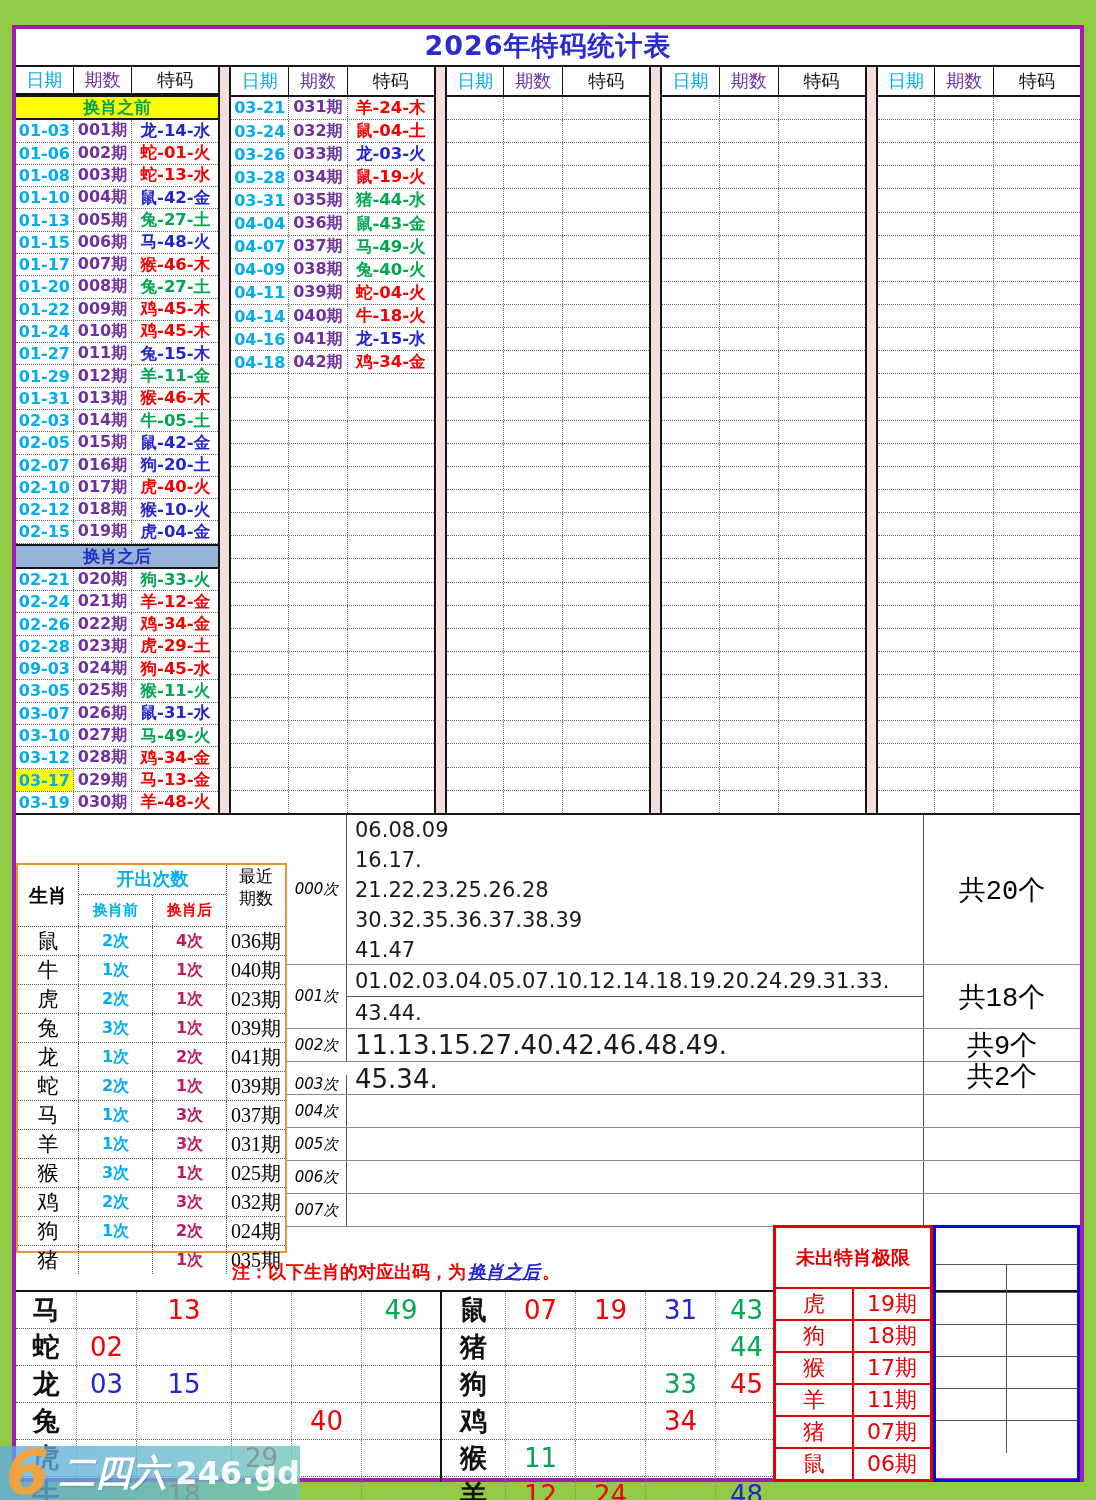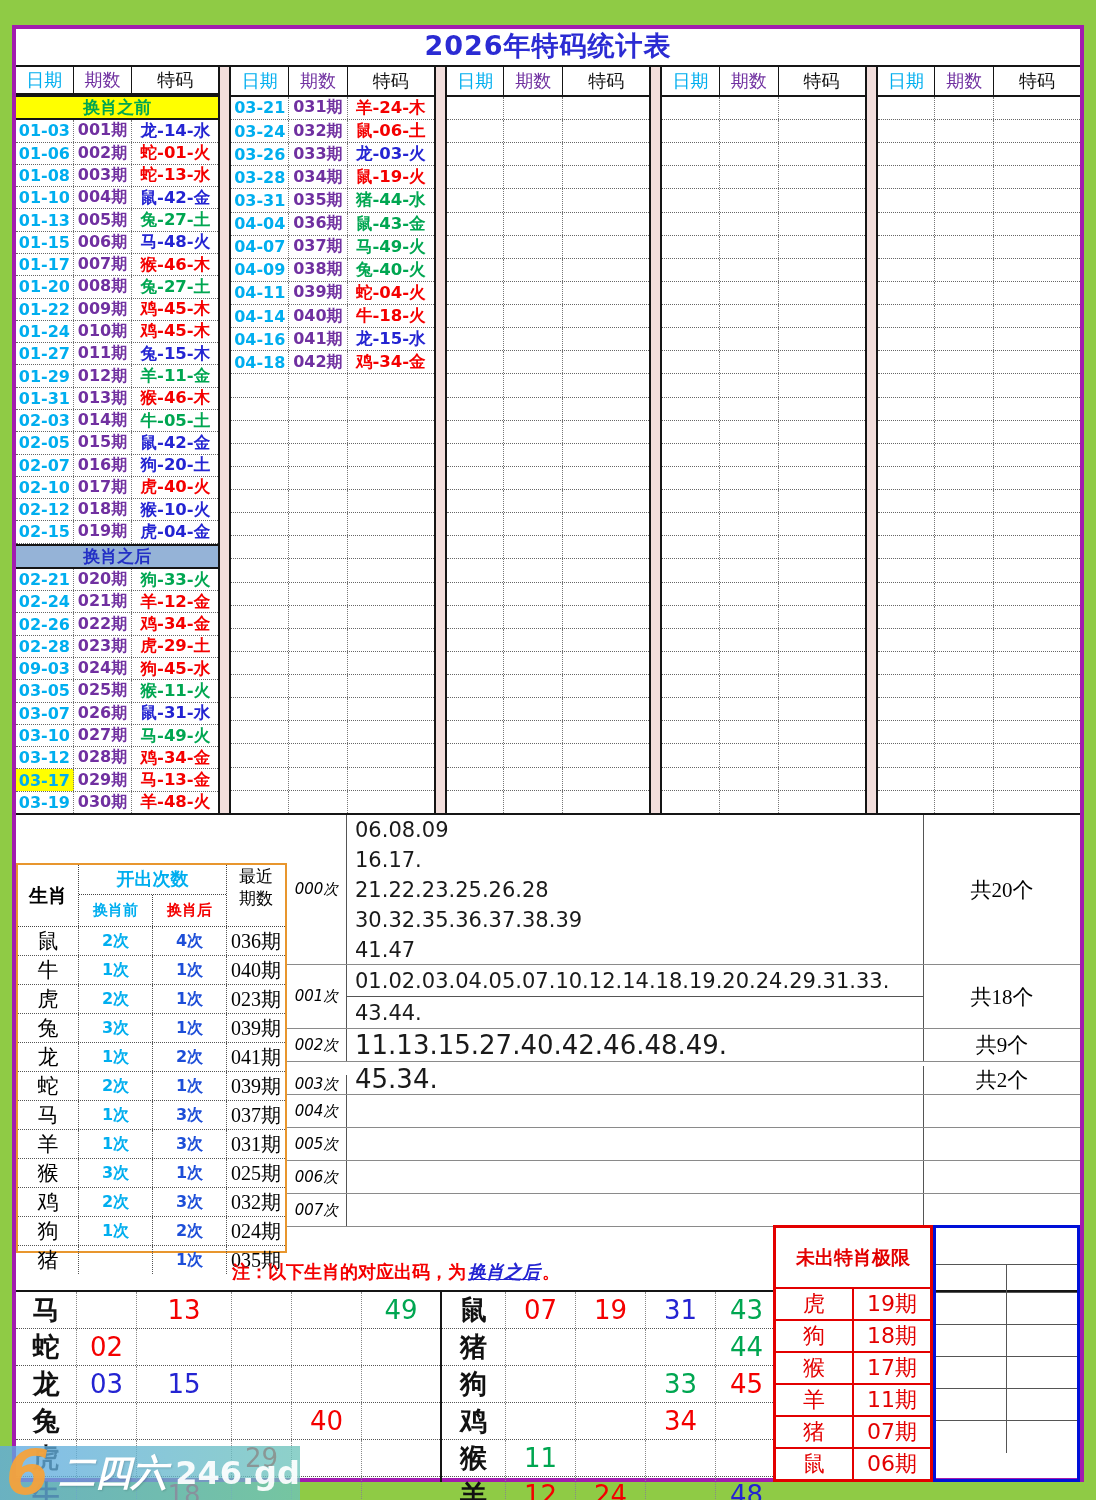--- a/index.html
+++ b/index.html
@@ -47,33 +47,33 @@
   .zs-sub span { flex: 1; display: flex; align-items: center; justify-content: center; font-size: 15px; font-weight: bold; }
   .zs-sub span:first-child { color: #00AEEF; border-right: 1px dotted #444; }
   .zs-sub span:last-child  { color: #F40000; }
   .zs-recent { flex: 1; display: flex; flex-direction: column; align-items: center; justify-content: flex-start; font-size: 17px; line-height: 22px; }
   .zs-body { flex: 1; display: flex; flex-direction: column; }
   .zs-row { flex: 1; display: flex; border-bottom: 1px dotted #555; }
   .zs-row:last-child { border-bottom: none; }
   .zs-row div { display: flex; align-items: center; justify-content: center; }
   .zs-c0 { width: 61px; font-size: 21px; border-right: 1px dotted #555; }
   .zs-c1 { width: 74px; color: #00AEEF; font-weight: bold; font-size: 16px; border-right: 1px dotted #555; }
-  .zs-c2 { width: 74px; color: #1d4ed8; font-weight: bold; font-size: 16px; border-right: 1px dotted #555; }
+  .zs-c2 { width: 74px; color: #be185d; font-weight: bold; font-size: 16px; border-right: 1px dotted #555; }
   .zs-c3 { flex: 1; font-family: "Liberation Serif", "DejaVu Serif", serif; font-size: 20px; }
 
   .counts { flex: 1; display: flex; flex-direction: column; }
   .cr { display: flex; border-bottom: 1.5px solid #8a8a8a; }
   .cl { width: 60px; display: flex; align-items: center; justify-content: center; font-size: 15px; border-right: 1.5px solid #555; font-style: italic; }
   .cc { flex: 1; display: flex; flex-direction: column; justify-content: center; padding-left: 8px; font-size: 21px; color: #1a1a1a; }
   .cc.big { font-size: 26px; }
   .cc .cline { line-height: 30px; }
   .cc2 { flex: 1; display: flex; flex-direction: column; }
   .cc2 .chalf { flex: 1; display: flex; align-items: center; padding-left: 8px; font-size: 21px; color: #1a1a1a; }
   .cc2 .chalf:first-child { border-bottom: 1.5px solid #555; }
-  .ct { width: 157px; display: flex; align-items: center; justify-content: center; border-left: 1.5px solid #555; font-family: Liberation Serif, serif; font-size: 21px; }
+  .ct { width: 157px; display: flex; align-items: center; justify-content: center; border-left: 1.5px solid #555; font-family: Liberation Mono, monospace; font-size: 27px; }
 
   
   .bottomc { position: relative; height: 229px; }
   .note { height: 37px; width: 760px; display: flex; align-items: center; justify-content: center; font-size: 18px; font-weight: bold; color: #F40000; }
   .note .link { color: #2424D2; font-style: italic; text-decoration: underline; margin: 0 2px; }
   .btables { display: flex; height: 192px; border-top: 2px solid #151515; }
   .btbl { display: flex; flex-direction: column; }
   .btbl.bl { width: 426px; border-right: 2.5px solid #151515; }
   .btbl.bm { width: 335px; }
   .brow { flex: 1; display: flex; border-bottom: 1px dotted #555; }
@@ -279,21 +279,21 @@
         </div>
         <div class="gbody">
             <div class="row">
               <div class="c d">03-21</div>
               <div class="c p">031期</div>
               <div class="c s t-red">羊-24-木</div>
             </div>
             <div class="row">
               <div class="c d">03-24</div>
               <div class="c p">032期</div>
-              <div class="c s t-red">鼠-06-土</div>
+              <div class="c s t-red">鼠-04-土</div>
             </div>
             <div class="row">
               <div class="c d">03-26</div>
               <div class="c p">033期</div>
               <div class="c s t-blue">龙-03-火</div>
             </div>
             <div class="row">
               <div class="c d">03-28</div>
               <div class="c p">034期</div>
               <div class="c s t-red">鼠-19-火</div>

